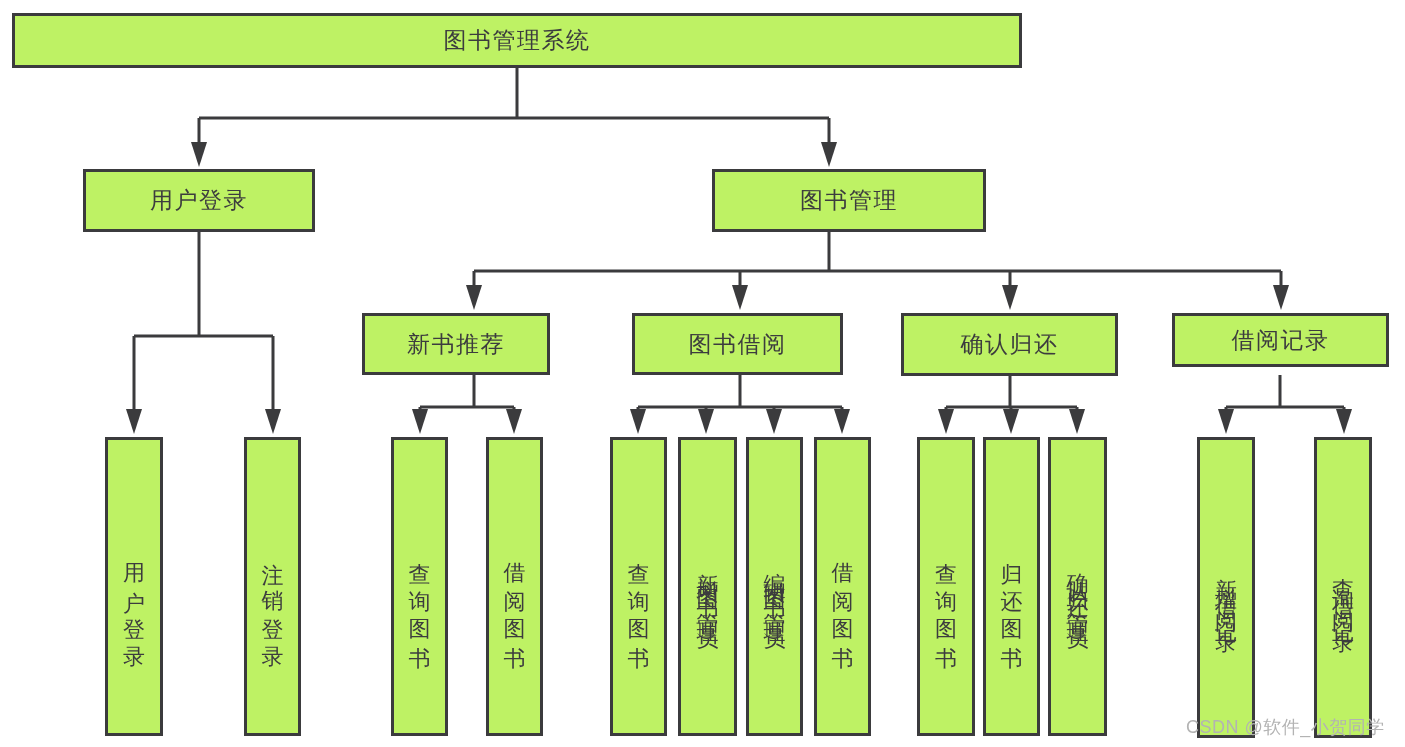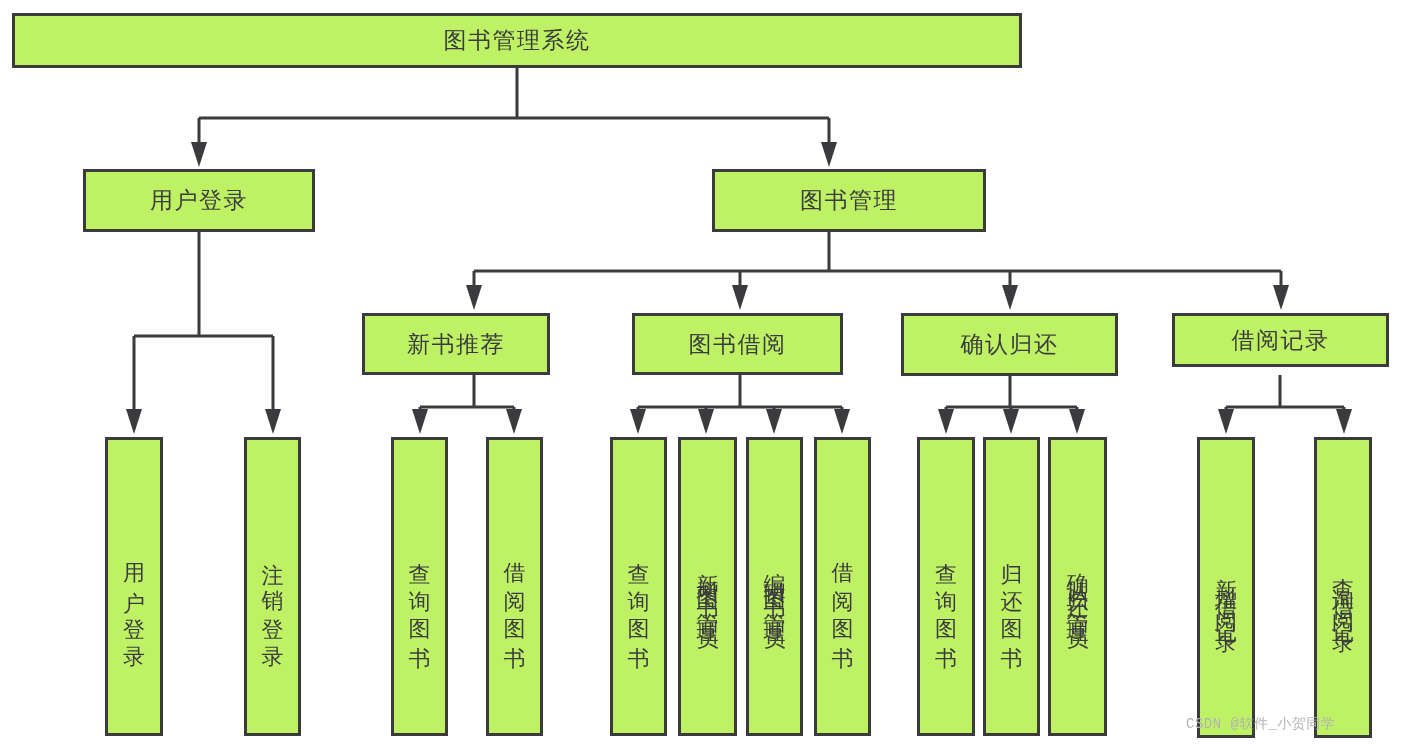--- a/index.html
+++ b/index.html
@@ -28,26 +28,25 @@
     font-size:22px;
     line-height:1;
     white-space:nowrap;
   }
   .ls-4{letter-spacing:28px;padding-top:28px;}
   .ls-6{letter-spacing:11px;padding-top:11px;}
   .ls-9{letter-spacing:8px;padding-top:8px;}
   .watermark{
     position:absolute;
     left:1186px;top:715px;
-    font-size:14px;
+    font-size:18px;
     letter-spacing:0.5px;
     color:#b3b3b3;
     z-index:5;
     white-space:nowrap;
-    font-family:Liberation Mono, monospace;
   }
 </style>
 </head>
 <body>
 
 <div class="canvas">
 
   <svg class="connectors" width="1405" height="747" viewBox="0 0 1405 747">
     <g stroke="#3b3b3d" stroke-width="3" fill="none">
 

